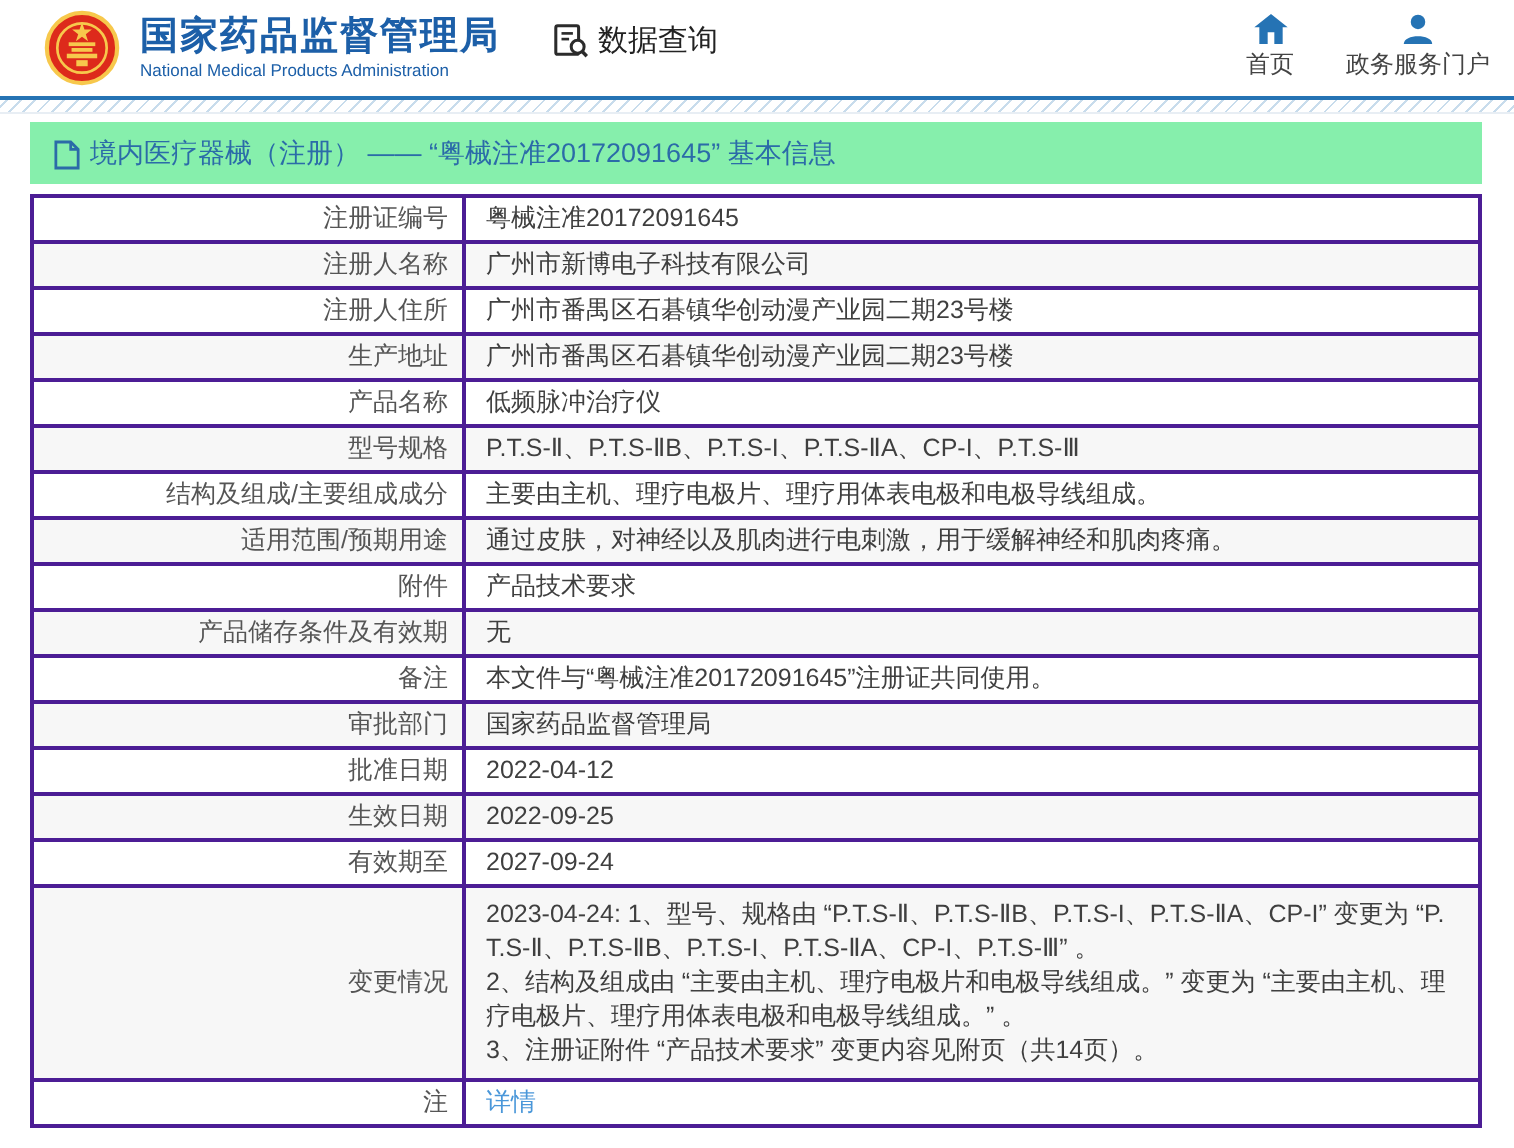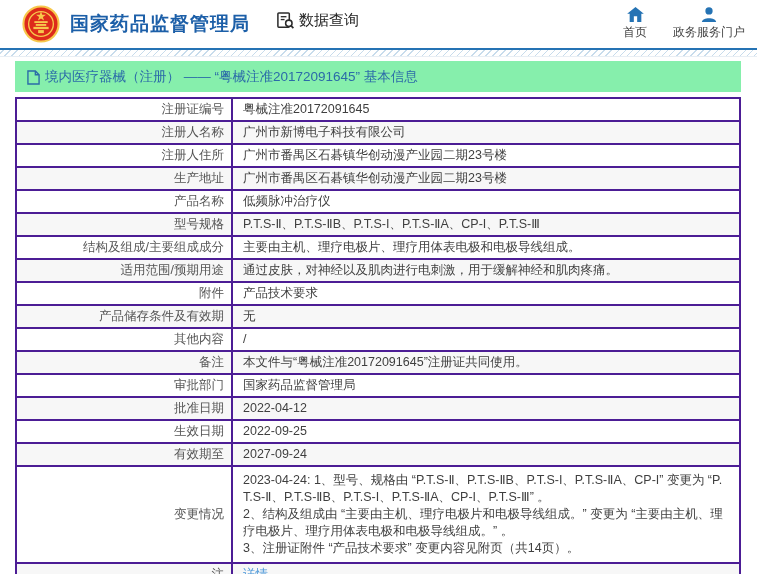--- a/index.html
+++ b/index.html
@@ -48,20 +48,21 @@
       <circle cx="20" cy="20" r="18.5" fill="#dd2a1b" stroke="#f7c84c" stroke-width="2.2"></circle>
       <circle cx="20" cy="20" r="13" fill="none" stroke="#f7c84c" stroke-width="1.4"></circle>
       <polygon points="20,6.5 21.3,10.3 25.2,10.3 22,12.7 23.2,16.4 20,14.1 16.8,16.4 18,12.7 14.8,10.3 18.7,10.3" fill="#f7c84c"></polygon>
       <rect x="13" y="17" width="14" height="2" fill="#f7c84c"></rect>
       <rect x="14.5" y="20" width="11" height="2" fill="#f7c84c"></rect>
       <rect x="12" y="23" width="16" height="2.4" fill="#f7c84c"></rect>
       <rect x="17" y="26.4" width="6" height="3.2" fill="#f7c84c"></rect>
     </svg>
     <div class="title-block">
       <div class="site-title">国家药品监督管理局</div>
+      <div class="site-subtitle">National Medical Products Administration</div>
     </div>
   </div>
 
   <div class="data-query">
     <svg width="19" height="19" viewBox="0 0 20 20">
       <rect x="2" y="2" width="12" height="15" rx="1" fill="none" stroke="#2b2b2b" stroke-width="1.6"></rect>
       <line x1="5" y1="6" x2="11" y2="6" stroke="#2b2b2b" stroke-width="1.4"></line>
       <line x1="5" y1="9" x2="9" y2="9" stroke="#2b2b2b" stroke-width="1.4"></line>
       <circle cx="13.5" cy="13" r="3.4" fill="#fff" stroke="#2b2b2b" stroke-width="1.6"></circle>
       <line x1="15.8" y1="15.4" x2="18.3" y2="18" stroke="#2b2b2b" stroke-width="1.8"></line>
@@ -134,24 +135,20 @@
       </tr>
       <tr>
         <td class="label-cell">附件</td>
         <td class="value-cell">产品技术要求</td>
       </tr>
       <tr>
         <td class="label-cell">产品储存条件及有效期</td>
         <td class="value-cell">无</td>
       </tr>
       <tr>
-        <td class="label-cell">其他内容</td>
-        <td class="value-cell">/</td>
-      </tr>
-      <tr>
         <td class="label-cell">备注</td>
         <td class="value-cell">本文件与“粤械注准20172091645”注册证共同使用。</td>
       </tr>
       <tr>
         <td class="label-cell">审批部门</td>
         <td class="value-cell">国家药品监督管理局</td>
       </tr>
       <tr>
         <td class="label-cell">批准日期</td>
         <td class="value-cell">2022-04-12</td>

